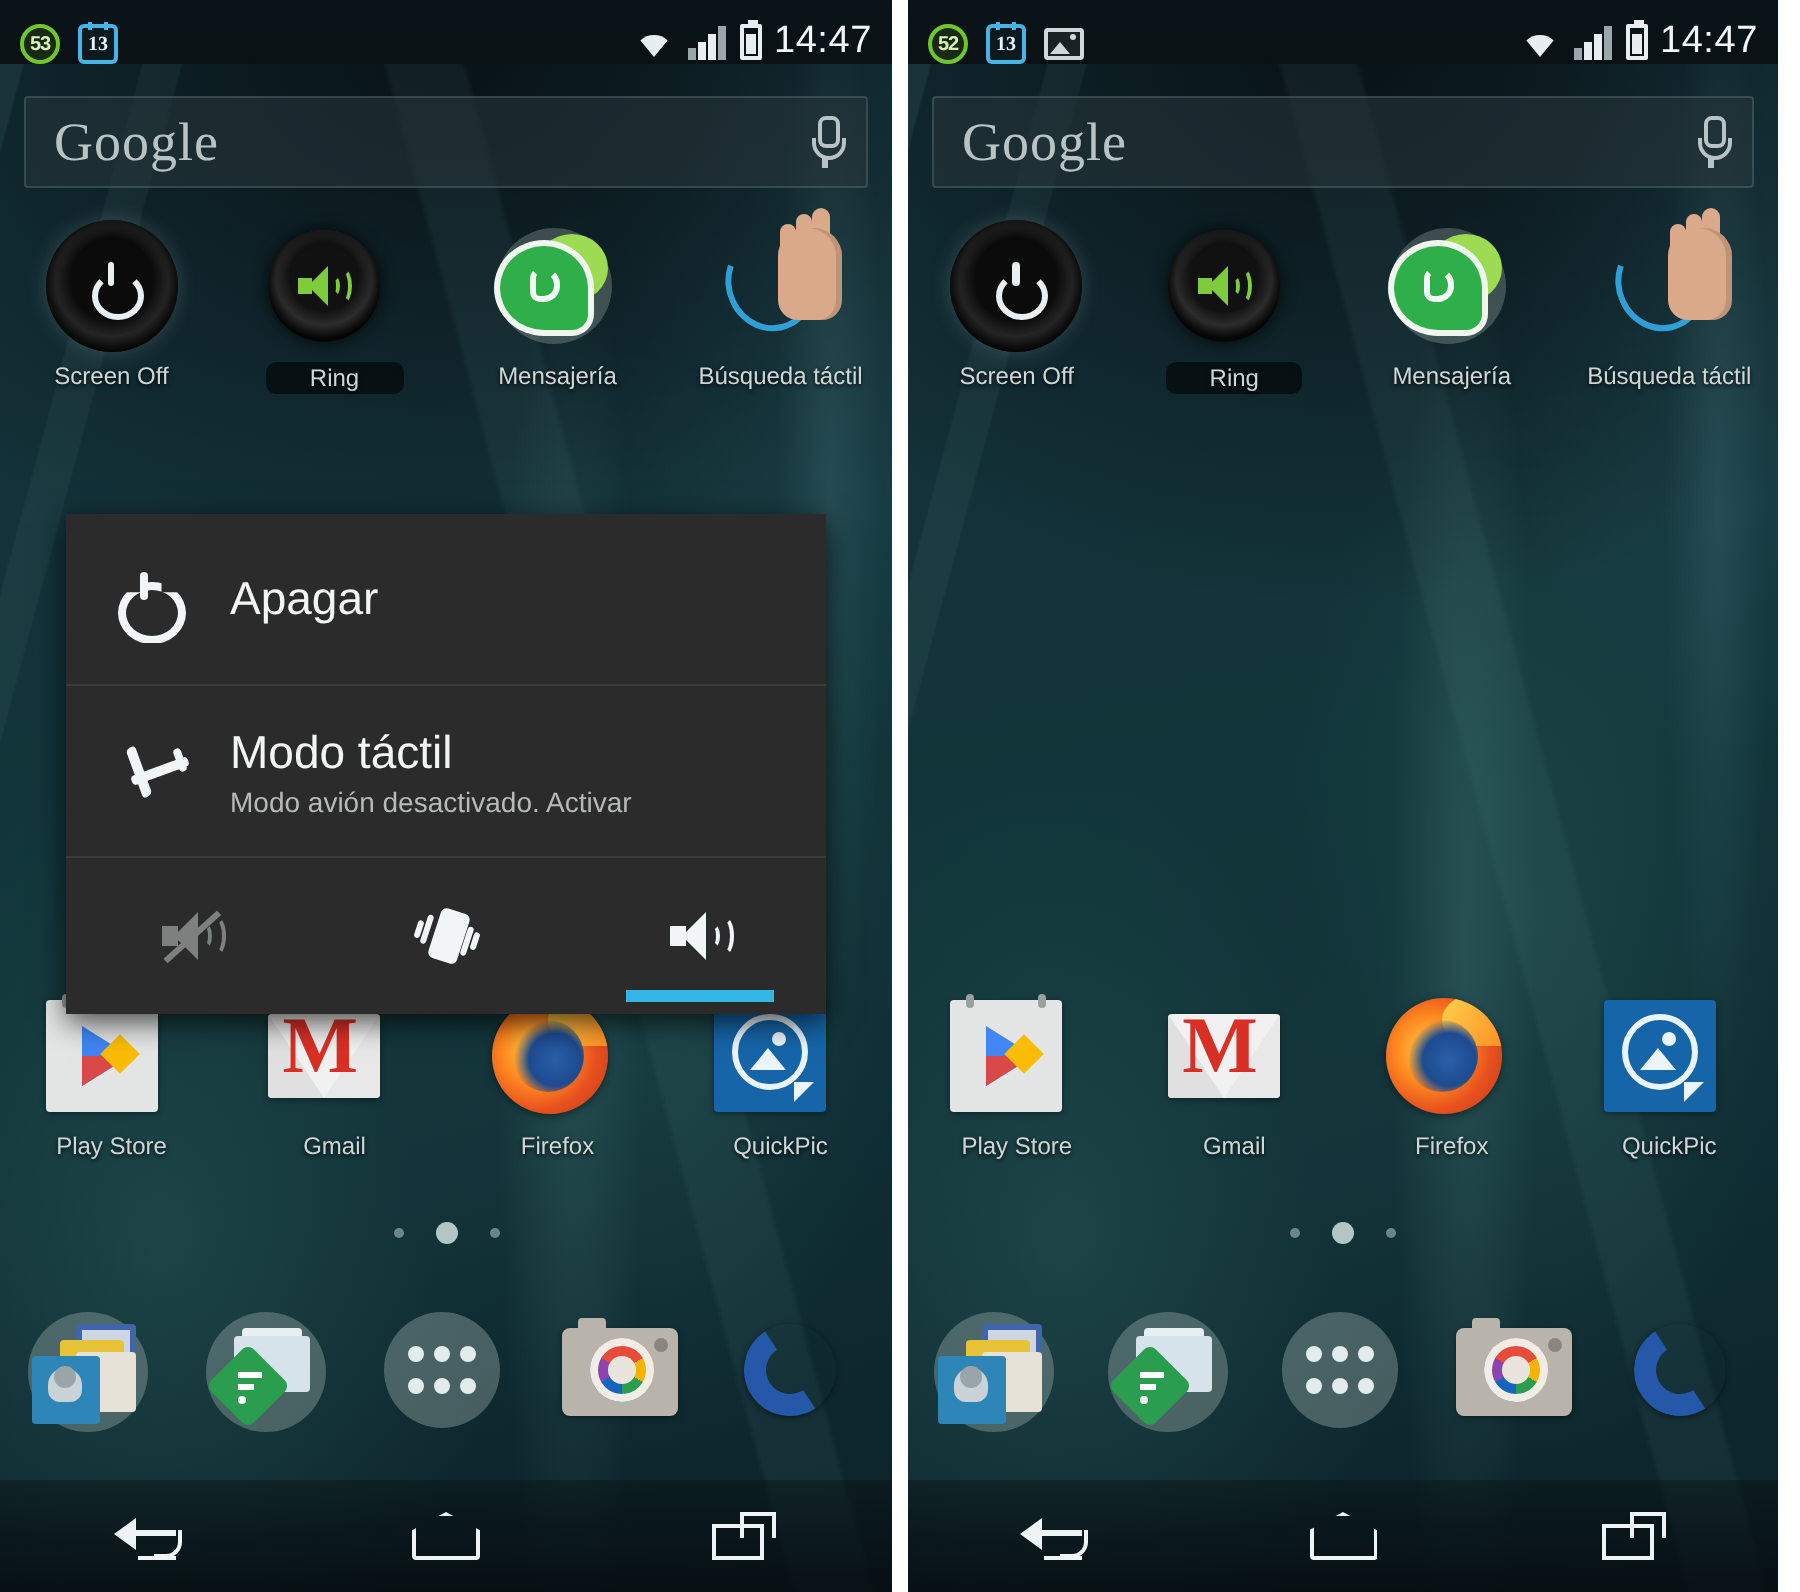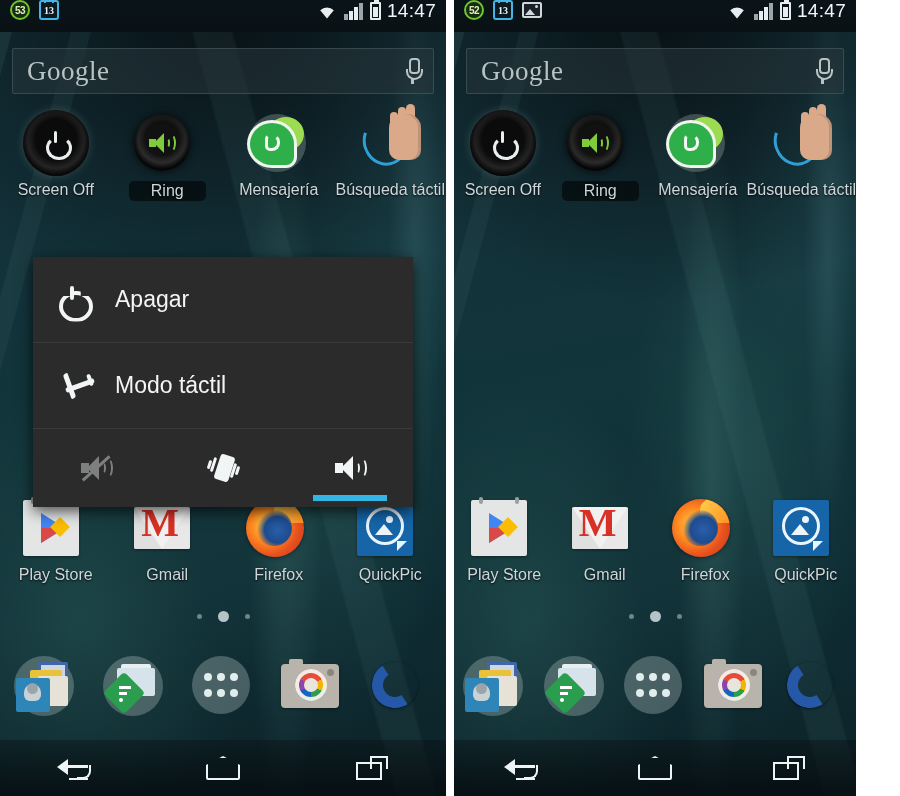--- a/index.html
+++ b/index.html
@@ -2,21 +2,21 @@
 <html><head>
 <meta charset="utf-8">
 <style>
   * { margin:0; padding:0; box-sizing:border-box; }
   html,body{ width:900px; height:796px; background:#ffffff; overflow:hidden;
     font-family:"Liberation Sans", sans-serif; }
 
   .stage{ position:relative; width:900px; height:796px; display:flex; background:#ffffff; }
 
   .phone{ position:relative; width:446px; height:796px; overflow:hidden; background:#0e2229; }
-  .phone.right{ margin-left:8px; width:402px; }
+  .phone.right{ margin-left:8px; width:435px; }
 
   
   .wall{ position:absolute; inset:0;
     background:
       radial-gradient(ellipse 120% 50% at 50% 3%, rgba(8,16,20,.95) 0%, rgba(8,16,20,0) 70%),
       radial-gradient(ellipse 60% 45% at 18% 78%, rgba(60,120,112,.30) 0%, rgba(60,120,112,0) 65%),
       radial-gradient(ellipse 45% 55% at 72% 58%, rgba(52,110,104,.28) 0%, rgba(52,110,104,0) 65%),
       radial-gradient(ellipse 38% 40% at 95% 20%, rgba(60,120,130,.22) 0%, rgba(60,120,130,0) 70%),
       linear-gradient(170deg,#12343c 0%,#14323a 22%,#11353a 48%,#0f2e35 72%,#0c2228 100%);
   }
@@ -25,21 +25,21 @@
       linear-gradient(105deg, rgba(120,170,160,.10) 0 3%, rgba(0,0,0,0) 3.2% 12%,
                               rgba(110,160,155,.08) 12.2% 15%, rgba(0,0,0,0) 15.2% 100%),
       linear-gradient(75deg, rgba(0,0,0,0) 0 60%, rgba(100,150,150,.09) 60.5% 66%, rgba(0,0,0,0) 66.5% 100%),
       radial-gradient(ellipse 14% 80% at 64% 60%, rgba(120,180,170,.16), rgba(0,0,0,0) 60%),
       radial-gradient(ellipse 10% 60% at 93% 32%, rgba(120,180,185,.14), rgba(0,0,0,0) 60%);
   }
 
   
   .statusbar{ position:absolute; left:0; right:0; top:0; height:32px;
     background:linear-gradient(180deg,#0a1418 0%,#091114 100%);
-    display:flex; align-items:flex-start; padding:0 10px; z-index:20; }
+    display:flex; align-items:flex-end; padding:0 10px; z-index:20; }
   .sb-left{ display:flex; align-items:center; gap:9px; }
   .sb-right{ margin-left:auto; display:flex; align-items:center; gap:6px; }
 
   .badge-circle{ width:20px; height:20px; border-radius:50%; border:2px solid #6ec72b;
     display:flex; align-items:center; justify-content:center;
     font-size:10px; font-weight:bold; color:#d6f2b8; background:#1a2a12; letter-spacing:-.5px;}
   .cal{ width:20px; height:20px; border:2px solid #45b5e8; border-radius:3px; position:relative;
     display:flex; align-items:flex-end; justify-content:center; background:#0c1a20; }
   .cal:before{ content:""; position:absolute; top:-3px; left:3px; width:2px; height:4px; background:#45b5e8;}
   .cal:after{ content:""; position:absolute; top:-3px; right:3px; width:2px; height:4px; background:#45b5e8;}
@@ -65,21 +65,21 @@
   .mic:after{ content:""; position:absolute; top:11px; left:0; width:13px; height:9px;
     border:2px solid #b9c3c4; border-top:none; border-radius:0 0 9px 9px; }
   .mic u{ position:absolute; bottom:0; left:5px; width:3px; height:6px; background:#b9c3c4; }
 
   
   .row{ position:absolute; left:0; right:0; display:flex; z-index:10; }
   .row.r1{ top:110px; }
   .row.r2{ top:495px; }
   .cell{ flex:1; display:flex; flex-direction:column; align-items:center; }
   .ic{ width:66px; height:66px; position:relative; }
-  .lbl{ margin-top:5px; font-size:16px; color:#cfd6d8; text-shadow:0 1px 2px rgba(0,0,0,.85); white-space:nowrap;}
+  .lbl{ margin-top:5px; font-size:12px; color:#cfd6d8; text-shadow:0 1px 2px rgba(0,0,0,.85); white-space:nowrap;}
   .lbl.chip{ background:rgba(0,0,0,.55); border-radius:5px; padding:1px 22px; }
 
   
   .pw{ width:66px;height:66px;border-radius:50%;
     background:radial-gradient(circle at 50% 45%, #0b0b0b 42%, #262626 58%, #0a0a0a 74%, #1b1b1b 86%, #000 100%);
     box-shadow:0 0 10px rgba(180,200,205,.22), inset 0 0 8px rgba(0,0,0,.9);
     display:flex; align-items:center; justify-content:center;}
   .pwr{ width:20px;height:22px; position:relative;}
   .pwr:before{ content:""; position:absolute; left:0;top:4px;width:20px;height:18px;border-radius:50%;
     border:3.5px solid #e9eef0; border-top-color:transparent; transform:rotate(0deg);}
@@ -496,20 +496,21 @@
       <div class="pm-item">
         <div class="pm-ico">
           <div class="pm-plane">
               <i class="bd"></i>
               <i class="wg"></i>
               <i class="tl"></i>
             </div>
         </div>
         <div class="pm-txt">
           <div class="pm-title">Modo táctil</div>
+          <div class="pm-sub">Modo avión desactivado. Activar</div>
         </div>
       </div>
       <div class="pm-sound">
         <div class="pm-sc">
           <div class="sico muted">
             <i class="sbx"></i>
               <i class="str"></i>
               <i class="a1"></i>
               <i class="a2"></i>
               <i class="slash"></i>

